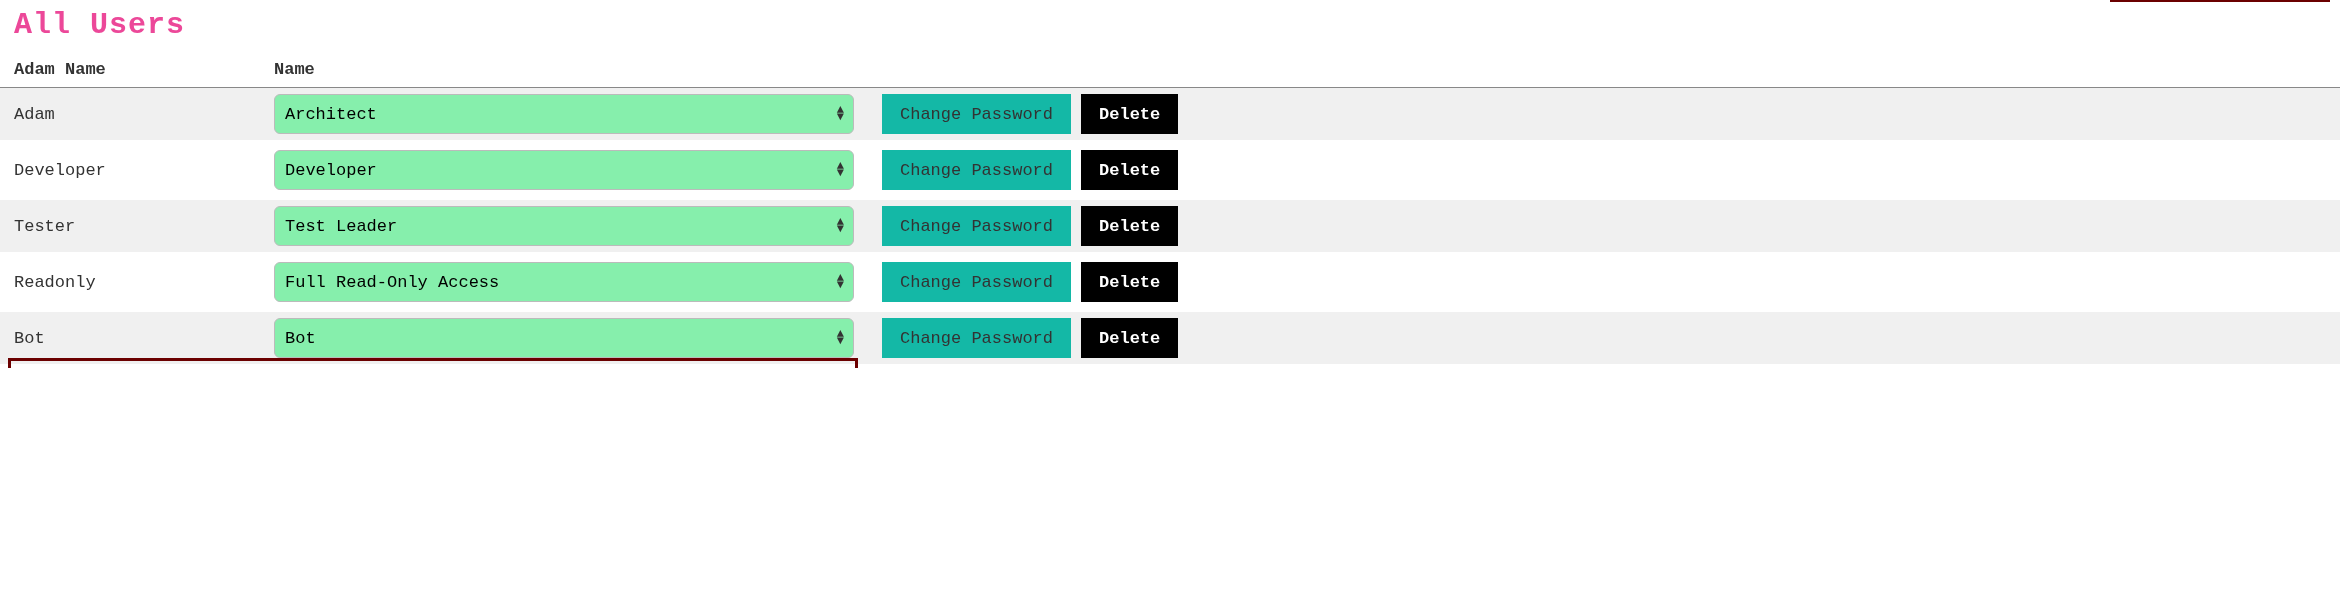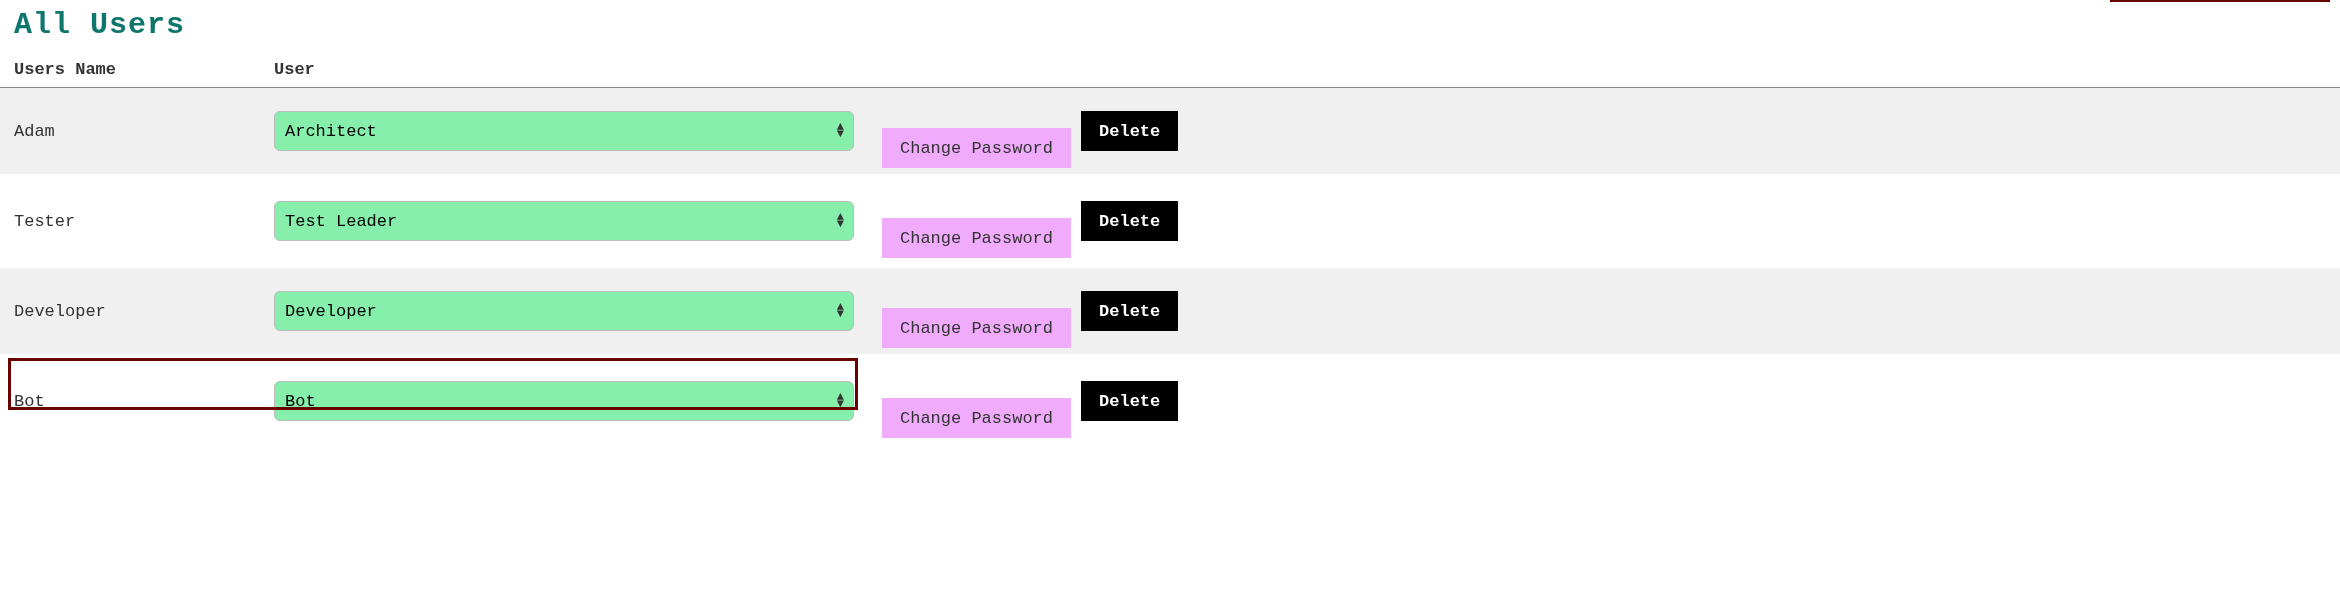--- a/index.html
+++ b/index.html
@@ -9,21 +9,21 @@
       color: #333333;
       padding: 0;
       width: 2340px;
       position: relative;
     }
     .page-title {
       font-size: 30px;
       font-weight: bold;
       letter-spacing: 1px;
       padding: 8px 14px 10px 14px;
-      color: #0f766e;
+      color: #ec4899;
     }
     .users-table {
       width: 100%;
       border-collapse: collapse;
     }
     .table-header-row th {
       text-align: left;
       font-weight: bold;
       font-size: 17px;
       padding: 8px 14px;
@@ -87,23 +87,22 @@
       height: 40px;
       padding: 0 18px;
       font-family: inherit;
       font-size: 17px;
       border: none;
       cursor: pointer;
       vertical-align: middle;
       margin-right: 10px;
     }
     .btn-change-password {
-      background: #f0abfc;
+      background: #14b8a6;
       color: #333333;
-      margin-top: 34px;
     }
     .btn-delete {
       background: #000000;
       color: #ffffff;
       font-weight: bold;
     }
     .highlight-box {
       position: absolute;
       left: 8px;
       top: 358px;
@@ -127,45 +126,53 @@
 </head>
 <body>
 
 <div class="top-right-box"></div>
 
 <h1 class="page-title">All Users</h1>
 
 <table class="users-table">
   <thead>
     <tr class="table-header-row">
-      <th class="col-username">Users Name</th>
-      <th class="col-role">User</th>
+      <th class="col-username">Adam Name</th>
+      <th class="col-role">Name</th>
       <th></th>
     </tr>
   </thead>
   <tbody id="user-rows">
   <tr class="table-row">
         <td class="username-cell">Adam</td>
         <td class="role-cell"><div class="select-wrapper"><select class="role-select"><option>Architect</option></select><span class="select-caret">
+              <span>▲</span>
+              <span>▼</span>
+            </span></div></td>
+        <td class="actions-cell"><button class="btn btn-change-password">Change Password</button><button class="btn btn-delete">Delete</button></td>
+      </tr>
+      <tr class="table-row">
+        <td class="username-cell">Developer</td>
+        <td class="role-cell"><div class="select-wrapper"><select class="role-select"><option>Developer</option></select><span class="select-caret">
               <span>▲</span>
               <span>▼</span>
             </span></div></td>
         <td class="actions-cell"><button class="btn btn-change-password">Change Password</button><button class="btn btn-delete">Delete</button></td>
       </tr>
       <tr class="table-row">
         <td class="username-cell">Tester</td>
         <td class="role-cell"><div class="select-wrapper"><select class="role-select"><option>Test Leader</option></select><span class="select-caret">
               <span>▲</span>
               <span>▼</span>
             </span></div></td>
         <td class="actions-cell"><button class="btn btn-change-password">Change Password</button><button class="btn btn-delete">Delete</button></td>
       </tr>
       <tr class="table-row">
-        <td class="username-cell">Developer</td>
-        <td class="role-cell"><div class="select-wrapper"><select class="role-select"><option>Developer</option></select><span class="select-caret">
+        <td class="username-cell">Readonly</td>
+        <td class="role-cell"><div class="select-wrapper"><select class="role-select"><option>Full Read-Only Access</option></select><span class="select-caret">
               <span>▲</span>
               <span>▼</span>
             </span></div></td>
         <td class="actions-cell"><button class="btn btn-change-password">Change Password</button><button class="btn btn-delete">Delete</button></td>
       </tr>
       <tr class="table-row">
         <td class="username-cell">Bot</td>
         <td class="role-cell"><div class="select-wrapper"><select class="role-select"><option>Bot</option></select><span class="select-caret">
               <span>▲</span>
               <span>▼</span>

